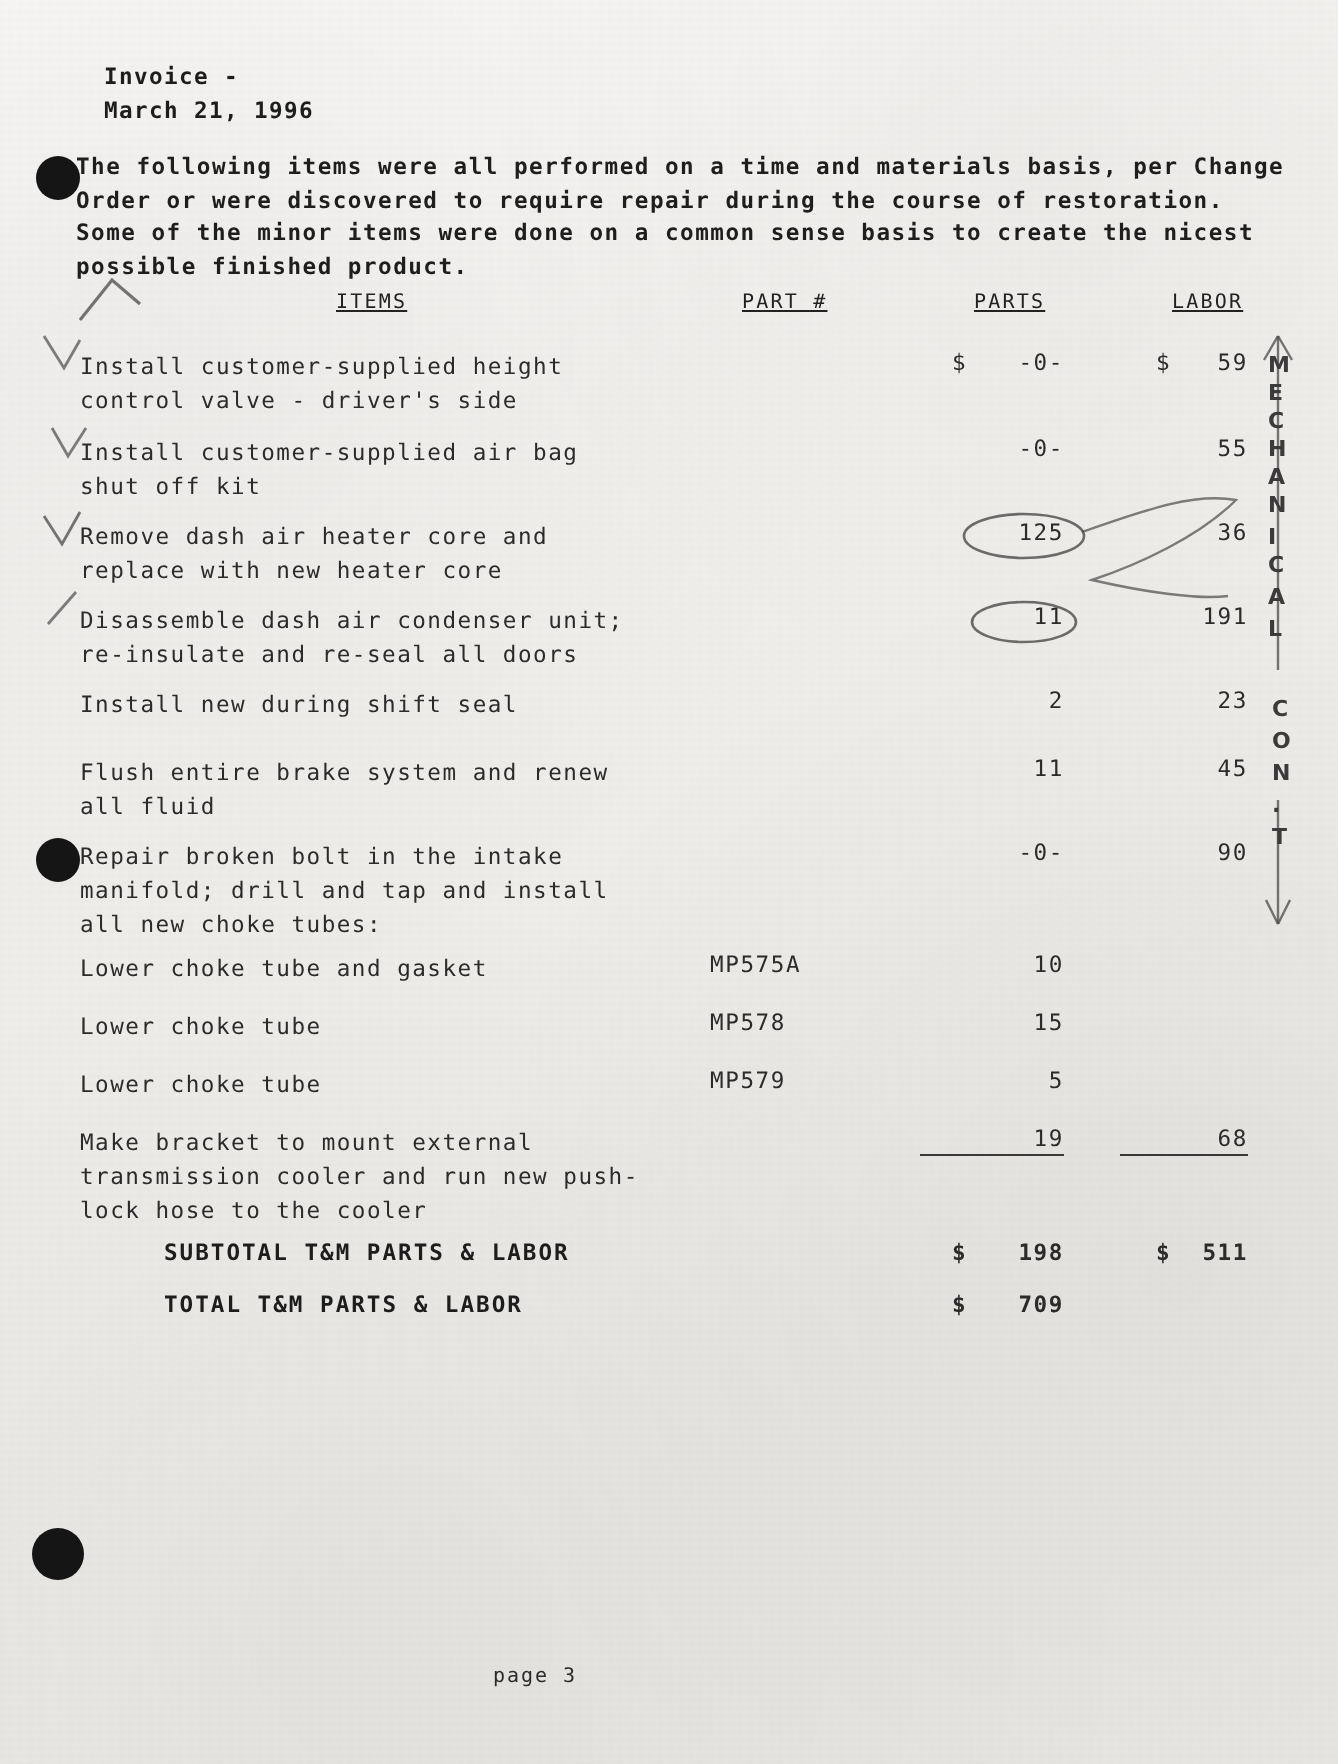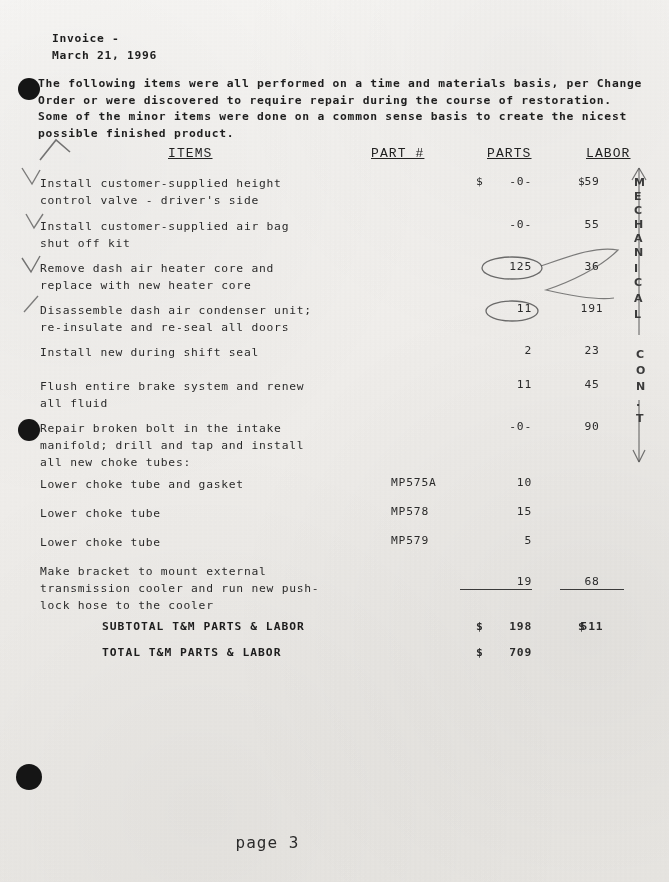--- a/index.html
+++ b/index.html
@@ -56,26 +56,25 @@
     line-height: 16.5px;
     letter-spacing: 0.75px;
     font-weight: bold;
     color: #1e1e1e;
     white-space: pre-line;
   }
 
   
   .colhead {
     position: absolute;
-    font-size: 13px;
+    font-size: 10px;
     letter-spacing: 1.1px;
     color: #222;
     text-decoration: underline;
     white-space: pre;
-    font-family: Liberation Mono, monospace;
   }
   #ch-items { left: 168px; top: 146px; }
   #ch-part  { left: 371px; top: 146px; }
   #ch-parts { left: 487px; top: 146px; }
   #ch-labor { left: 586px; top: 146px; }
 
   
   .row {
     position: absolute;
     left: 0;
@@ -87,21 +86,21 @@
     left: 40px;
     width: 320px;
     font-size: 11.3px;
     line-height: 17px;
     letter-spacing: 0.75px;
     color: #2b2b2b;
     white-space: pre-line;
   }
   .part {
     position: absolute;
-    left: 391px;
+    left: 355px;
     font-size: 11.3px;
     letter-spacing: 0.8px;
     color: #2b2b2b;
     white-space: pre;
   }
   .parts {
     position: absolute;
     left: 460px;
     width: 72px;
     text-align: right;
@@ -113,58 +112,56 @@
   .dollar-p {
     position: absolute;
     left: 476px;
     font-size: 11.3px;
     color: #2b2b2b;
   }
   .labor {
     position: absolute;
     left: 560px;
     width: 64px;
-    text-align: center;
+    text-align: right;
     font-size: 11.3px;
     letter-spacing: 0.8px;
     color: #2b2b2b;
     white-space: pre;
   }
   .dollar-l {
     position: absolute;
     left: 578px;
     font-size: 11.3px;
     color: #2b2b2b;
   }
   .underline-amt {
     border-bottom: 1px solid #3a3a3a;
     padding-bottom: 1px;
-    margin-top: 12px;
   }
 
   
   .total-label {
     position: absolute;
     left: 82px;
     font-size: 11.3px;
     font-weight: bold;
     letter-spacing: 1px;
     color: #1d1d1d;
     white-space: pre;
-    margin-left: 20px;
   }
 
   
   #footer {
     position: absolute;
     left: 0;
     top: 833px;
     width: 535px;
     text-align: center;
-    font-size: 16px;
+    font-size: 10px;
     letter-spacing: 1px;
     color: #2b2b2b;
   }
 
   
   .punch {
     position: absolute;
     background: #151515;
     border-radius: 50%;
   }

